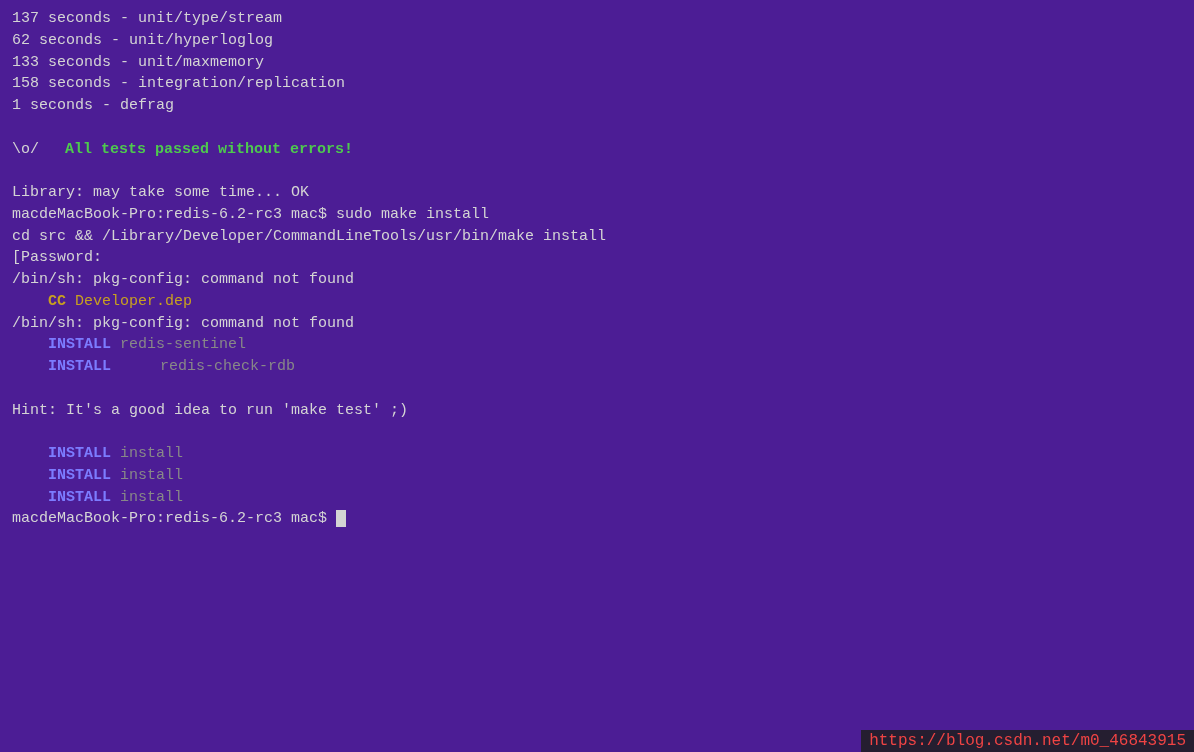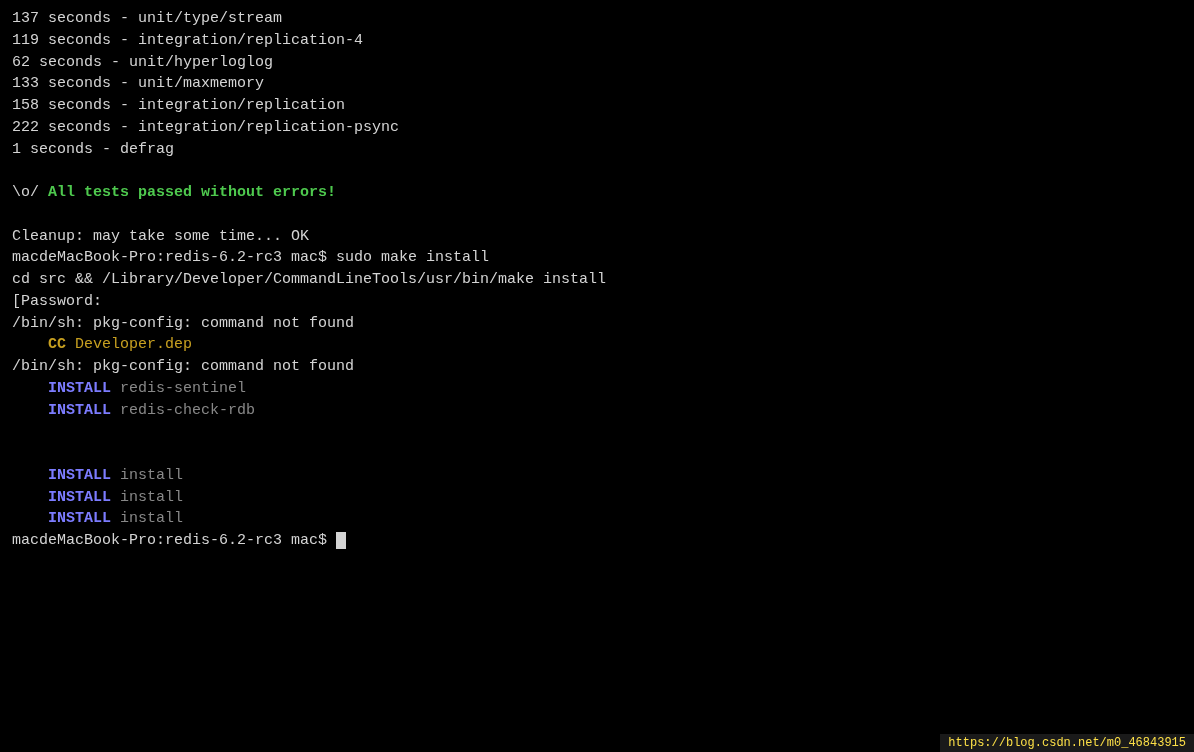--- a/index.html
+++ b/index.html
@@ -7,21 +7,21 @@
       background: #1e1e1e;
       font-family: 'Courier New', Courier, monospace;
       font-size: 15px;
       color: #d4d4d4;
       padding: 0;
       overflow: hidden;
       width: 1194px;
       height: 752px;
     }
     .terminal {
-      background: #000000;
+      background: #4c1d95;
       width: 100%;
       height: 100%;
       padding: 8px 12px 8px 12px;
       overflow: hidden;
     }
     .line {
       white-space: pre;
       line-height: 1.45;
       display: block;
     }
@@ -35,50 +35,49 @@
       animation: blink 1s step-end infinite;
     }
     @keyframes blink {
       50% { opacity: 0; }
     }
     .status-bar {
       position: fixed;
       bottom: 0;
       right: 0;
       background: rgba(30,30,30,0.85);
-      color: #fde047;
-      font-size: 12px;
+      color: #ef4444;
+      font-size: 16px;
       padding: 2px 8px;
       font-family: 'Courier New', Courier, monospace;
     }
   </style>
 </head>
 <body>
 
 <div class="terminal">
 <span class="line text-white">137 seconds - unit/type/stream</span>
-    <span class="line text-white">119 seconds - integration/replication-4</span>
     <span class="line text-white">62 seconds - unit/hyperloglog</span>
     <span class="line text-white">133 seconds - unit/maxmemory</span>
     <span class="line text-white">158 seconds - integration/replication</span>
-    <span class="line text-white">222 seconds - integration/replication-psync</span>
     <span class="line text-white">1 seconds - defrag</span>
     <span class="line">&nbsp;</span>
-    <span class="line"><span style="color:#d4d4d4;">\o/ </span><span style="color:#4ec94e;font-weight:bold;">All tests passed without errors!</span></span>
+    <span class="line"><span style="color:#d4d4d4;">\o/ </span><span style="color:#4ec94e;font-weight:bold;margin-left:17px;">All tests passed without errors!</span></span>
     <span class="line">&nbsp;</span>
-    <span class="line text-white">Cleanup: may take some time... OK</span>
+    <span class="line text-white">Library: may take some time... OK</span>
     <span class="line"><span style="color:#d4d4d4;">macdeMacBook-Pro:redis-6.2-rc3 mac$ </span><span style="color:#d4d4d4;text-align:right;">sudo make install</span></span>
     <span class="line text-white">cd src &amp;&amp; /Library/Developer/CommandLineTools/usr/bin/make install</span>
     <span class="line text-white">[Password:</span>
     <span class="line text-white">/bin/sh: pkg-config: command not found</span>
     <span class="line"><span>    </span><span style="color:#c8a020;font-weight:bold;">CC </span><span style="color:#c8a020;">Developer.dep</span></span>
     <span class="line text-white">/bin/sh: pkg-config: command not found</span>
     <span class="line"><span>    </span><span style="color:#7c7cff;font-weight:bold;">INSTALL </span><span style="color:#888888;">redis-sentinel</span></span>
-    <span class="line"><span>    </span><span style="color:#7c7cff;font-weight:bold;">INSTALL </span><span style="color:#888888;">redis-check-rdb</span></span>
+    <span class="line"><span>    </span><span style="color:#7c7cff;font-weight:bold;">INSTALL </span><span style="color:#888888;margin-left:40px;">redis-check-rdb</span></span>
     <span class="line">&nbsp;</span>
+    <span class="line text-white">Hint: It's a good idea to run 'make test' ;)</span>
     <span class="line">&nbsp;</span>
     <span class="line"><span>    </span><span style="color:#7c7cff;font-weight:bold;">INSTALL </span><span style="color:#888888;">install</span></span>
     <span class="line"><span>    </span><span style="color:#7c7cff;font-weight:bold;">INSTALL </span><span style="color:#888888;">install</span></span>
     <span class="line"><span>    </span><span style="color:#7c7cff;font-weight:bold;">INSTALL </span><span style="color:#888888;">install</span></span>
     <span class="line"><span style="color:#d4d4d4;">macdeMacBook-Pro:redis-6.2-rc3 mac$ </span><span class="cursor"></span></span>
   </div>
 
 <div class="status-bar">https://blog.csdn.net/m0_46843915</div>
 
 </body></html>

